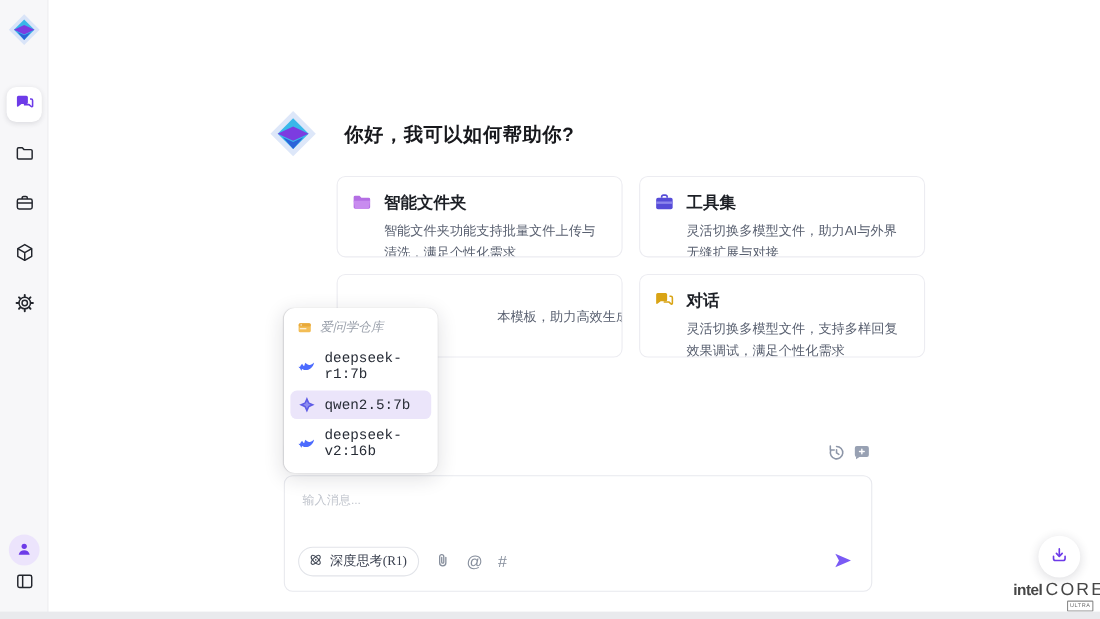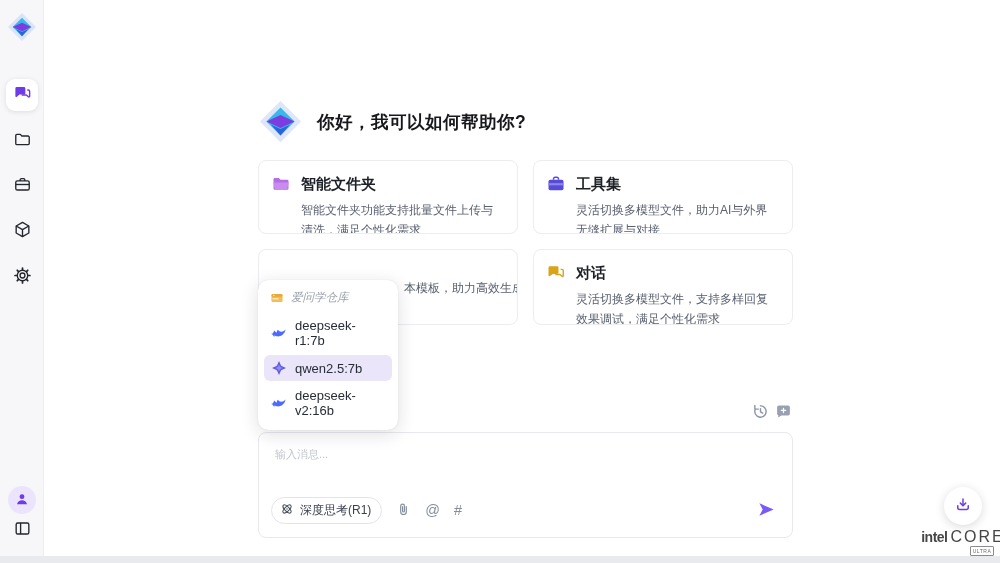--- a/index.html
+++ b/index.html
@@ -9,53 +9,53 @@
 
   
   .sidebar { position:absolute; left:0; top:0; width:44px; height:563px; background:#f7f7f9; border-right:1px solid #eeeef1; }
   .logo-sm { position:absolute; left:6px; top:11px; width:32px; height:32px; }
   button { background:none; border:none; cursor:pointer; padding:0; }
   .nav-btn { position:absolute; left:6px; width:32px; height:32px; display:flex; align-items:center; justify-content:center; border-radius:9px; }
   .nav-btn.active { background:#ffffff; box-shadow:0 1px 5px rgba(40,40,60,.12); }
   .avatar { position:absolute; left:8px; width:28px; height:28px; border-radius:50%; background:#ece4fc; display:flex; align-items:center; justify-content:center; }
 
   
-  .greeting { position:absolute; left:258px; top:99px; display:flex; align-items:center; gap:14px; }
+  .greeting { position:absolute; left:244px; top:99px; display:flex; align-items:center; gap:24px; }
   .logo-lg { width:45px; height:45px; }
   .greeting-title { font-size:17.5px; font-weight:700; color:#17181c; letter-spacing:.5px; }
 
   
-  .card { position:absolute; width:260px; background:#fff; border:1px solid #ececf1; border-radius:8px; padding:13px 14px 12px 12px; overflow:hidden; }
+  .card { position:absolute; width:260px; background:#fff; border:1px solid #ececf1; border-radius:8px; padding:13px 14px 12px 12px; overflow:hidden;margin-left:48px; }
   .card-head { display:flex; align-items:center; gap:10px; }
   .card-icon { width:20px; height:20px; flex:0 0 20px; }
   .card-title { font-size:15px; font-weight:700; color:#1d2026; }
   .card-desc { margin:7px 0 0 30px; font-size:12px; color:#596070; line-height:1.65; }
   .card-desc-frag { position:absolute; left:145px; top:30px; font-size:12px; color:#596070; white-space:nowrap; }
 
   
   .dropdown { position:absolute; left:258px; top:280px; width:140px; background:#fff; border-radius:10px; box-shadow:0 4px 18px rgba(25,28,45,.14), 0 0 1px rgba(25,28,45,.18); padding:7px 6px; z-index:20; }
   .dd-group { display:flex; align-items:center; gap:7px; padding:3px 6px 6px 6px; }
   .dd-group-label { font-size:11.5px; color:#9aa0ab;font-style:italic; }
-  .dd-item { display:flex; align-items:center; gap:8px; padding:5px 7px; border-radius:6px; margin-top:2px; }
+  .dd-item { display:flex; align-items:center; gap:8px; padding:5px 7px; border-radius:6px; margin-top:2px;font-family:Liberation Mono, monospace; }
   .dd-item.selected { background:#ebe5fa; }
   .dd-item-label { font-size:13px; color:#272c36; }
   .dd-icon { width:16px; height:16px; flex:0 0 16px; }
 
   
   .model-chip { position:absolute; left:258px; top:400px; height:25px; display:flex; align-items:center; gap:8px; background:#f1f2f4; border-radius:6px; padding:0 10px; }
   .model-chip-label { font-size:12.5px; color:#2b303a; }
   .row-icon-btn { position:absolute; width:17px; height:17px; top:404px; display:flex; align-items:center; justify-content:center; }
 
   
   .composer { position:absolute; left:258px; top:432px; width:535px; height:106px; background:#fff; border:1px solid #e8e9ee; border-radius:8px; }
   .composer textarea { position:absolute; left:0; top:0; width:100%; height:58px; border:none; outline:none; resize:none; background:transparent; padding:14px 16px; font-family:inherit; font-size:11px; color:#333; }
   .composer textarea::placeholder { color:#c2c6ce; }
   .composer-toolbar { position:absolute; left:12px; right:16px; bottom:13px; display:flex; align-items:center; gap:14px; }
   .deepthink-pill { display:inline-flex; align-items:center; gap:6px; border:1px solid #e2e4e9; border-radius:14px; padding:4px 10px 4px 8px; }
-  .deepthink-label { font-size:12px; color:#3b4150; }
+  .deepthink-label { font-size:12px; color:#3b4150;font-family:Liberation Serif, serif; }
   .tool-glyph { font-size:14.5px; color:#868e9c; line-height:1; }
   .send-btn { margin-left:auto; width:20px; height:20px; display:flex; align-items:center; justify-content:center; }
 
   
   .fab { position:absolute; left:944px; top:487px; width:38px; height:38px; border-radius:50%; background:#fff; box-shadow:0 2px 10px rgba(30,30,50,.16); display:flex; align-items:center; justify-content:center; z-index:6; }
   .intel { position:absolute; left:918px; top:528px; width:90px; text-align:center; color:#464646; z-index:6; }
   .intel-line { display:inline-flex; align-items:baseline; gap:3px; }
   .intel-word { font-size:14px; font-weight:700; letter-spacing:-0.5px; }
   .core-word { font-size:16px; letter-spacing:2px; text-transform:uppercase; font-weight:400; }
   .ultra-badge { display:block; margin:0 0 0 52px; width:24px; border:1px solid #8b8b8b; border-radius:1px; font-size:5px; letter-spacing:.5px; text-transform:uppercase; color:#6b6b6b; padding:1px 0; text-align:center; }

